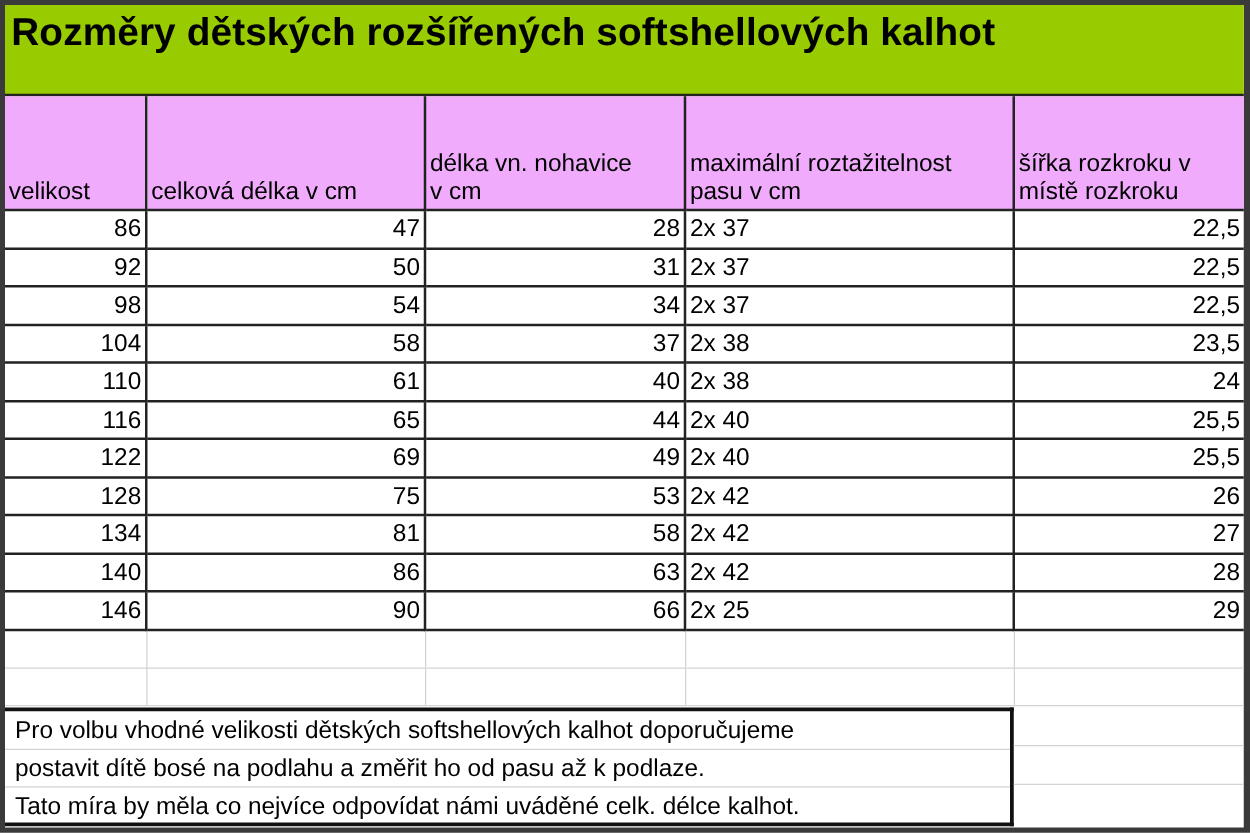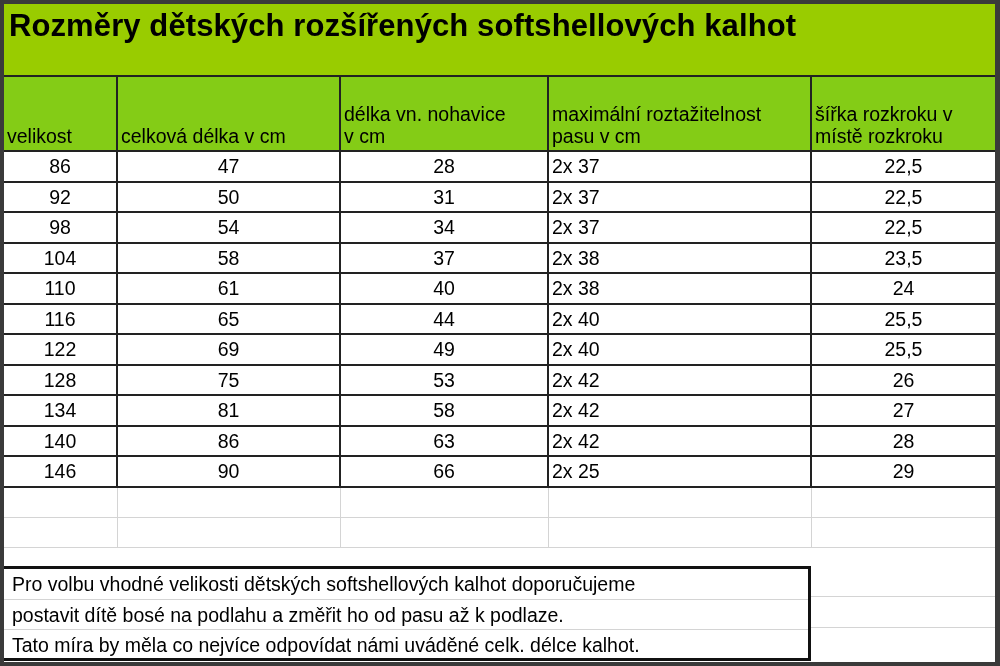--- a/index.html
+++ b/index.html
@@ -19,30 +19,30 @@
     }
     table.grid {
       position: absolute; left: 0; top: 73px; border-collapse: collapse;
       table-layout: fixed; width: 991px;
     }
     table.grid td, table.grid th {
       font-size: 19.5px; font-weight: normal; line-height: 22px;
       padding: 0 3px; white-space: nowrap; overflow: hidden;
     }
     table.grid th {
-      background: #84cc16; height: 74px; vertical-align: bottom; text-align: left;
+      background: #f0abfc; height: 91px; vertical-align: bottom; text-align: left;
       border-right: 2px solid #222; border-bottom: 2px solid #222; padding-bottom: 3px; margin-top: 25px;
     }
     table.grid th:last-child { border-right: none; }
     table.grid tr.data td {
       height: 30.5px; border-right: 2px solid #222; border-bottom: 2px solid #222;
       vertical-align: middle;
     }
     table.grid tr.data td:last-child { border-right: none; }
-    td.num { text-align: center; }
+    td.num { text-align: right; }
     td.txt { text-align: left; }
     table.grid tr.empty td {
       height: 30.5px; border-right: 1px solid #d4d4d4; border-bottom: 1px solid #d4d4d4;
     }
     table.grid tr.empty td:first-child { border-left: none; }
     .note-box {
       position: absolute; left: 0; top: 562px; width: 807px; height: 95px;
       border: 3px solid #111; border-left: none; background: #fff;
     }
     .note-line {

